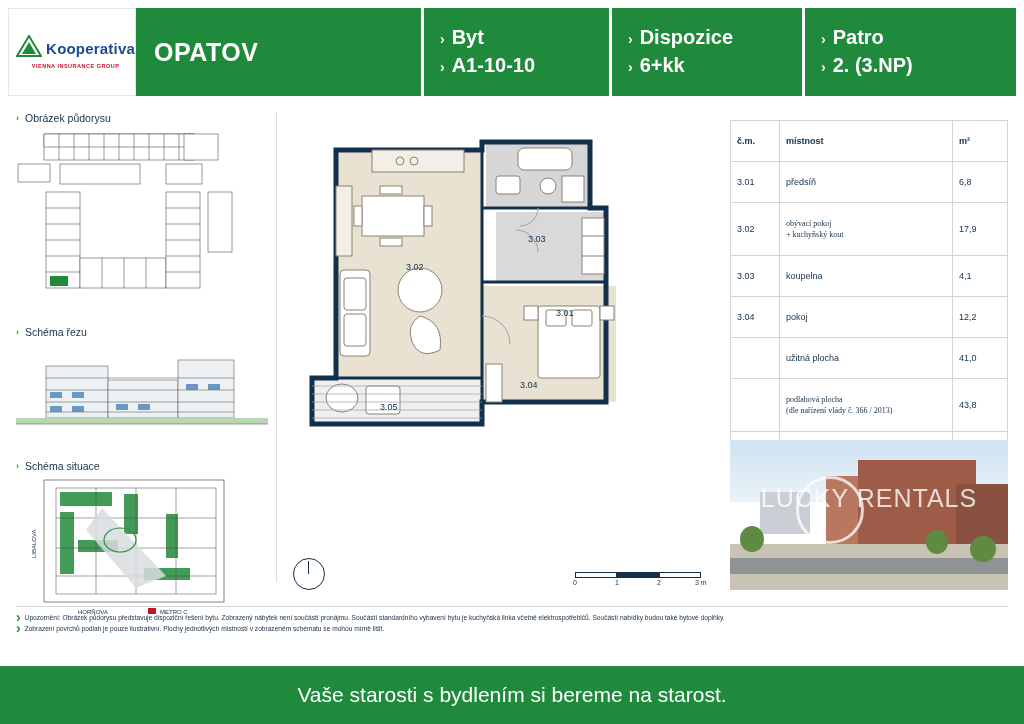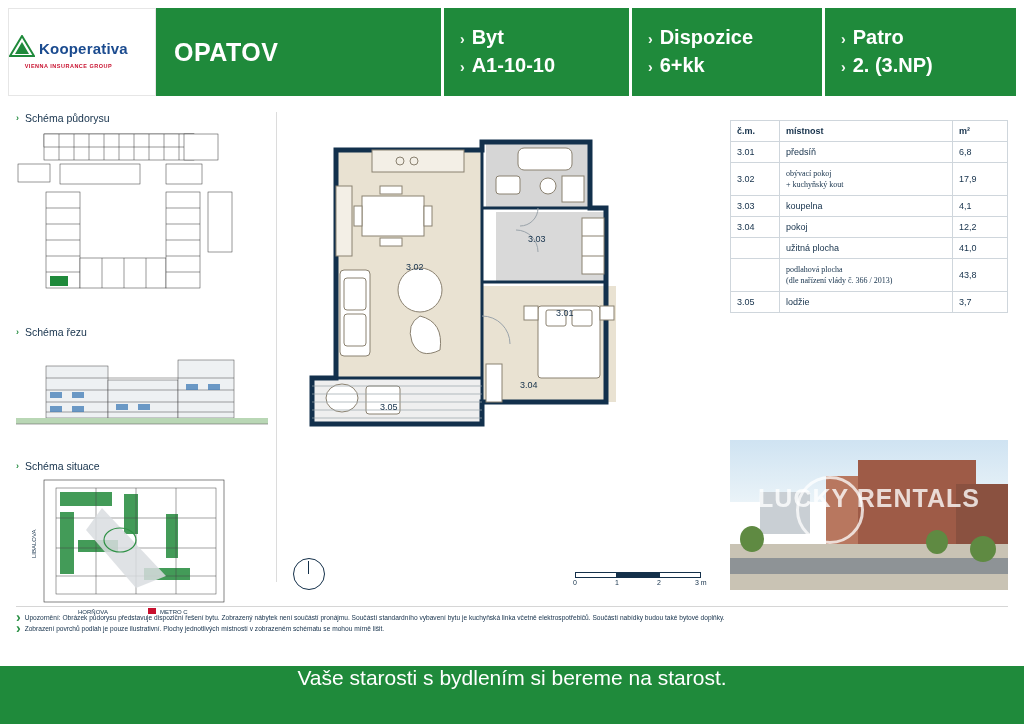--- a/index.html
+++ b/index.html
@@ -8,21 +8,21 @@
     background:#ffffff;
     font-family:"Liberation Sans", sans-serif;
     color:#14304a;
     position:relative;
     overflow:hidden;
   }
   .page{position:absolute;left:0;top:0;width:1024px;height:724px;background:#fff;}
 
   
   .header{position:absolute;left:8px;top:8px;width:1008px;height:88px;display:flex;}
-  .logo-box{width:148px;height:88px;background:#fff;display:flex;align-items:center;justify-content:flex-start;border:1px solid #e6e6e6;box-sizing:border-box;}
+  .logo-box{width:128px;height:88px;background:#fff;display:flex;align-items:center;justify-content:flex-end;border:1px solid #e6e6e6;box-sizing:border-box;}
   .logo-inner{display:flex;flex-direction:column;align-items:center;gap:2px;}
   .logo-mark{width:26px;height:22px;}
   .logo-name{font-size:15px;font-weight:bold;letter-spacing:.2px;color:#1b4b8f;}
   .logo-sub{font-size:5.5px;letter-spacing:.5px;color:#c8102e;font-weight:bold;}
   .logo-row{display:flex;align-items:center;gap:4px;}
 
   .hdr-title{background:#1f8a3b;color:#fff;width:285px;height:88px;display:flex;flex-direction:column;justify-content:center;padding-left:18px;box-sizing:border-box;}
   .hdr-title .l1,.hdr-title .l2{font-size:25px;font-weight:bold;line-height:28px;letter-spacing:.5px;}
 
   .hdr-cell{background:#1f8a3b;color:#fff;height:88px;display:flex;flex-direction:column;justify-content:center;padding-left:16px;box-sizing:border-box;margin-left:3px;}
@@ -37,57 +37,57 @@
   .sec-title{display:flex;align-items:center;gap:6px;font-size:10.5px;color:#14304a;margin-bottom:6px;}
   .sec-title .chev{color:#1f8a3b;font-size:9px;font-weight:bold;}
   .mini{position:relative;background:#fff;}
   .sep-v{position:absolute;left:276px;top:112px;width:1px;height:470px;background:#dcdcdc;}
 
   
   .plan{position:absolute;left:300px;top:120px;width:400px;height:400px;}
 
   
   .tbl{position:absolute;left:730px;top:120px;width:278px;border-collapse:collapse;font-size:9px;}
-  .tbl th,.tbl td{border:1px solid #cfd6dc;padding:5px 6px;vertical-align:middle;}
+  .tbl th,.tbl td{border:1px solid #cfd6dc;padding:15px 6px;vertical-align:middle;}
   .tbl th{background:#fff;font-weight:bold;font-size:9px;text-align:left;color:#14304a;}
   .tbl td.num{width:36px;}
   .tbl td.m2,.tbl th.m2{width:42px;text-align:left;}
   .tbl tr.bold td{font-weight:normal;}
   .tbl td.small{font-size:8px;line-height:11px;font-family:Liberation Serif, serif;}
 
   
   .photo{position:absolute;left:730px;top:440px;width:278px;height:150px;overflow:hidden;}
   .photo .sky{position:absolute;left:0;top:0;width:278px;height:62px;background:linear-gradient(#cfe3f2,#eaf3f8);}
   .photo .bld1{position:absolute;left:128px;top:20px;width:118px;height:90px;background:#9e5b47;}
   .photo .bld2{position:absolute;left:96px;top:36px;width:38px;height:74px;background:#b8775f;}
   .photo .bld3{position:absolute;left:226px;top:44px;width:52px;height:66px;background:#8a5140;}
   .photo .bld4{position:absolute;left:30px;top:52px;width:50px;height:42px;background:#c9cfd4;}
   .photo .grnd{position:absolute;left:0;top:104px;width:278px;height:46px;background:#c9c3b4;}
   .photo .road{position:absolute;left:0;top:118px;width:278px;height:16px;background:#8e9396;}
   .photo .tree{position:absolute;border-radius:50%;background:#5f8a42;}
-  .wm{position:absolute;left:0;top:44px;width:278px;text-align:center;color:rgba(255,255,255,.78);font-size:25px;font-weight:bold;letter-spacing:1px;}
+  .wm{position:absolute;left:0;top:44px;width:278px;text-align:center;color:rgba(255,255,255,.78);font-size:25px;font-weight:normal;letter-spacing:1px;}
   .wm-ring{position:absolute;left:66px;top:36px;width:62px;height:62px;border:3px solid rgba(255,255,255,.75);border-radius:50%;}
 
   
   .scale{position:absolute;left:575px;top:566px;width:140px;height:26px;}
   .scale .bar{position:absolute;left:0;top:6px;height:6px;width:128px;}
   .scale .seg{position:absolute;top:0;height:6px;border:1px solid #14304a;box-sizing:border-box;}
   .scale .lbl{position:absolute;top:13px;font-size:7px;color:#14304a;}
 
   .compass{position:absolute;left:293px;top:558px;width:30px;height:30px;border:1px solid #14304a;border-radius:50%;}
   .compass .n{position:absolute;left:14px;top:2px;width:1px;height:13px;background:#14304a;}
 
   
   .notes{position:absolute;left:16px;top:612px;width:992px;font-size:6.6px;line-height:11px;color:#14304a;}
   .notes .ln{display:flex;gap:4px;align-items:flex-start;}
   .notes .chev{color:#1f8a3b;font-weight:bold;}
   .rule{position:absolute;left:16px;top:606px;width:992px;height:1px;background:#d6d6d6;}
 
   
-  .footer{position:absolute;left:0;bottom:0;width:1024px;height:58px;background:#1f8a3b;color:#fff;display:flex;justify-content:center;font-size:21px;}
+  .footer{position:absolute;left:0;bottom:0;width:1024px;height:58px;background:#1f8a3b;color:#fff;display:flex;align-items:center;justify-content:center;font-size:21px;}
 </style>
 </head>
 <body>
 
 <div class="page">
 
   <div class="header">
 
     <div class="logo-box">
       <div class="logo-inner">
@@ -139,21 +139,21 @@
           <span class="chev">›</span>
           <span>2. (3.NP)</span>
         </div>
     </div>
   </div>
 
   <div class="left">
 
     <div class="sec-title">
       <span class="chev">›</span>
-      <span>Schéma půdorysu</span>
+      <span>Obrázek půdorysu</span>
     </div>
     <div class="mini">
       <svg width="252" height="180" viewBox="0 0 252 180">
         <g stroke="#333" stroke-width="0.5" fill="#fff">
           <rect x="28" y="4" width="150" height="26"></rect>
           <rect x="28" y="4" width="150" height="13"></rect>
           <g>
             <line x1="43" y1="4" x2="43" y2="30"></line>
               <line x1="58" y1="4" x2="58" y2="30"></line>
             <line x1="73" y1="4" x2="73" y2="30"></line>

